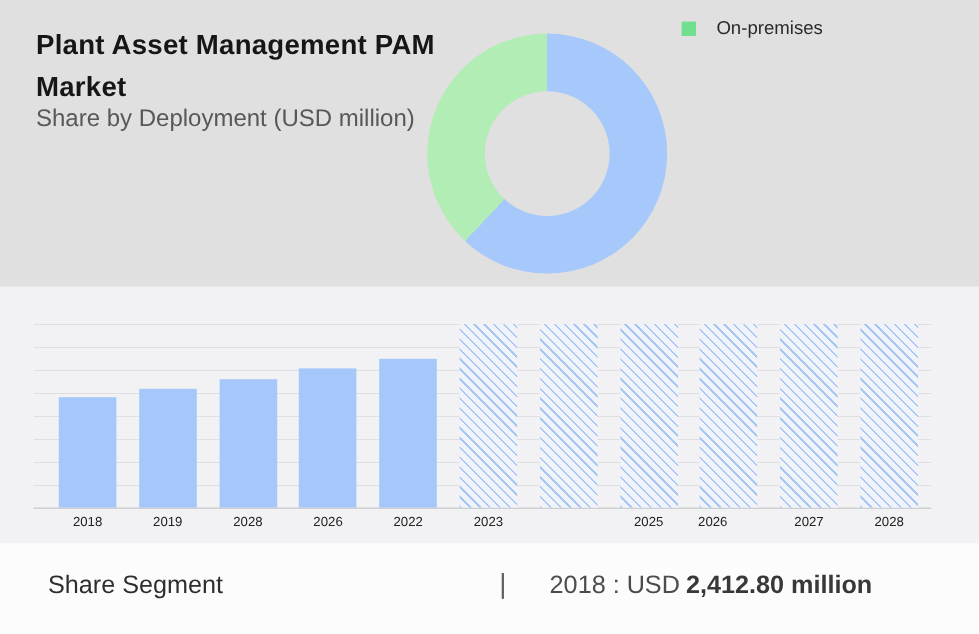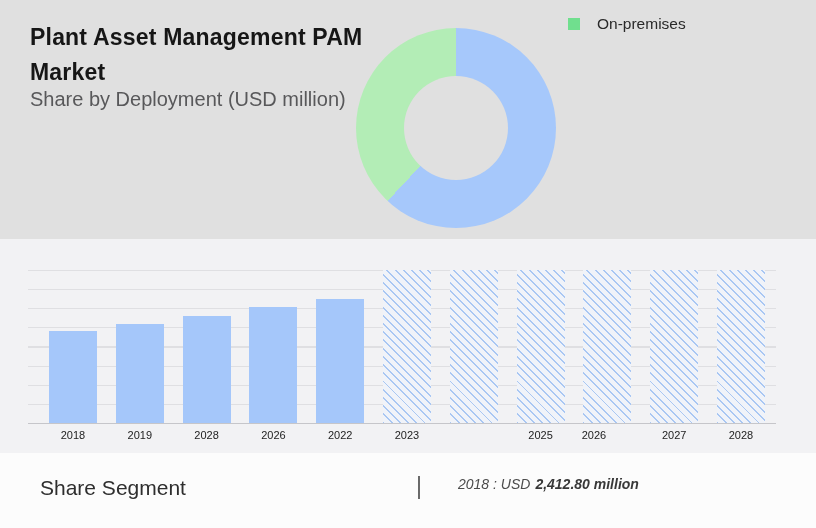--- a/index.html
+++ b/index.html
@@ -39,21 +39,21 @@
   .bar{position:absolute;bottom:0;width:48px;}
   .xlabels{position:absolute;left:28px;top:190px;width:748px;height:22px;}
   .xlabel{
     position:absolute;top:0;width:66px;text-align:center;
     font-size:11px;color:#222222;
   }
   
   .footer{position:absolute;left:0;top:453px;width:816px;height:75px;background:#fcfcfc;}
   .segment-label{position:absolute;left:40px;top:23px;font-size:21px;color:#2e2e2e;}
   .separator{position:absolute;left:416px;top:20px;font-size:23px;color:#606060;}
-  .value-line{position:absolute;left:458px;top:23px;font-size:14px;color:#4c4c4c;white-space:nowrap;font-style:italic;}
+  .value-line{position:absolute;left:458px;top:23px;font-size:21px;color:#4c4c4c;white-space:nowrap;}
   .value-line b{color:#383838;font-weight:bold;margin-left:5px;}
   .website{position:absolute;left:0;top:50px;width:816px;text-align:center;font-size:14px;color:#1c1c1c;}
 </style>
 </head>
 <body>
 
 <div class="page">
 
   <section class="header">
     <h1 class="title">Plant Asset Management PAM Market</h1>

